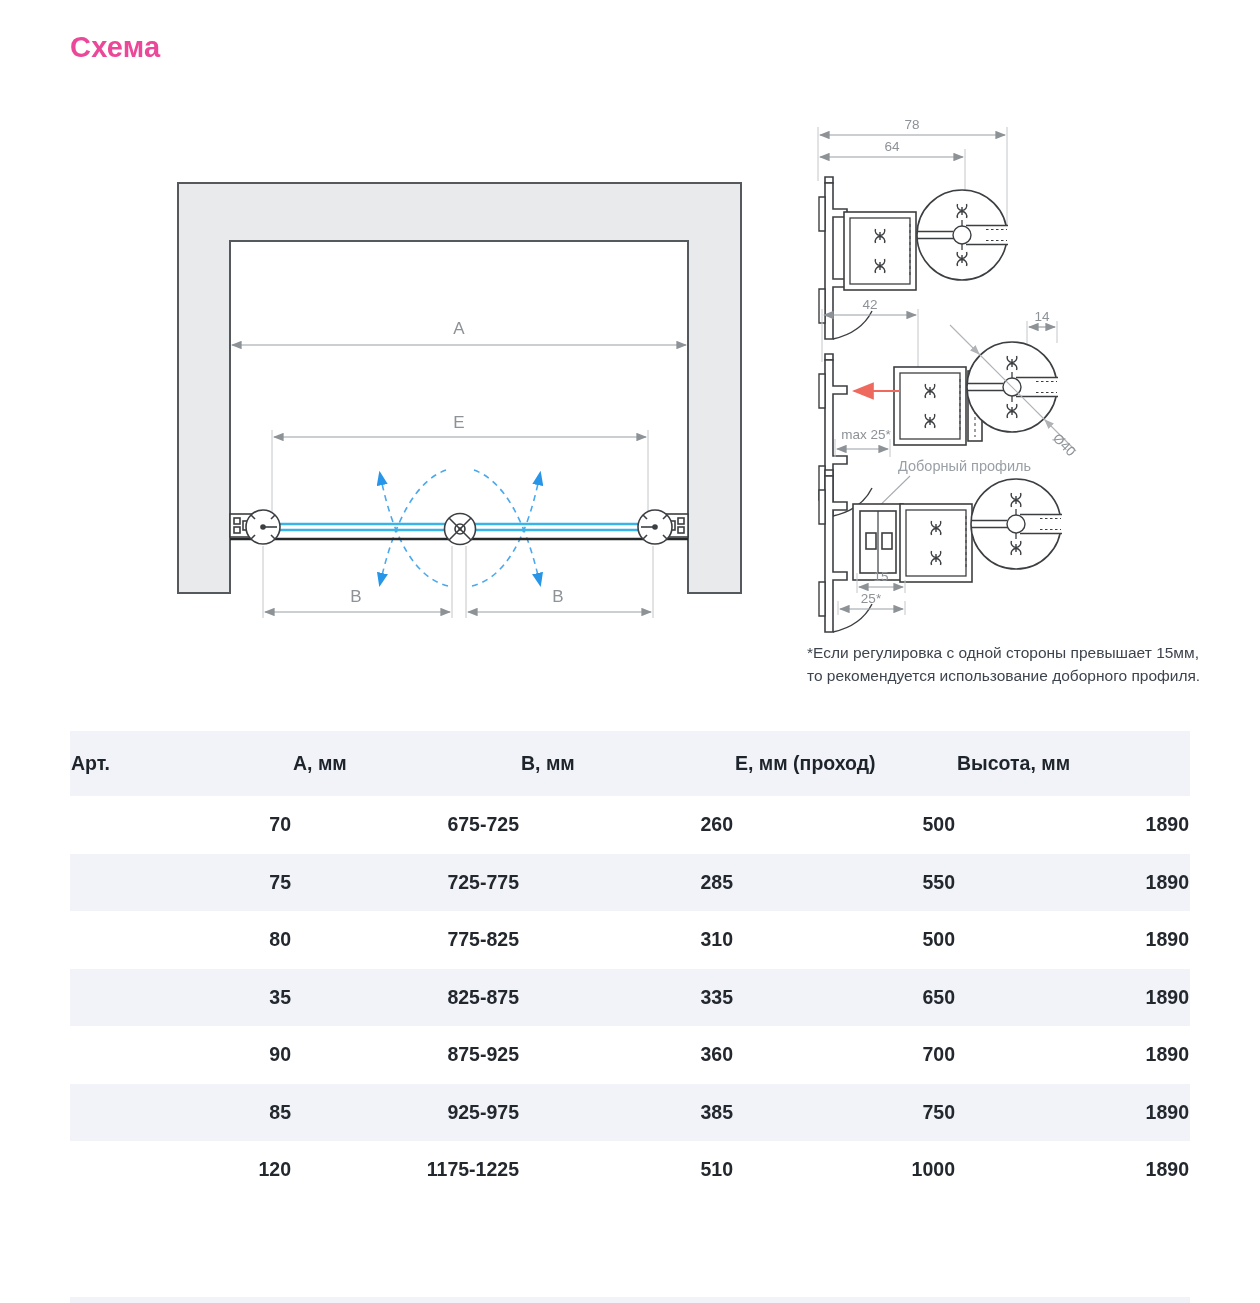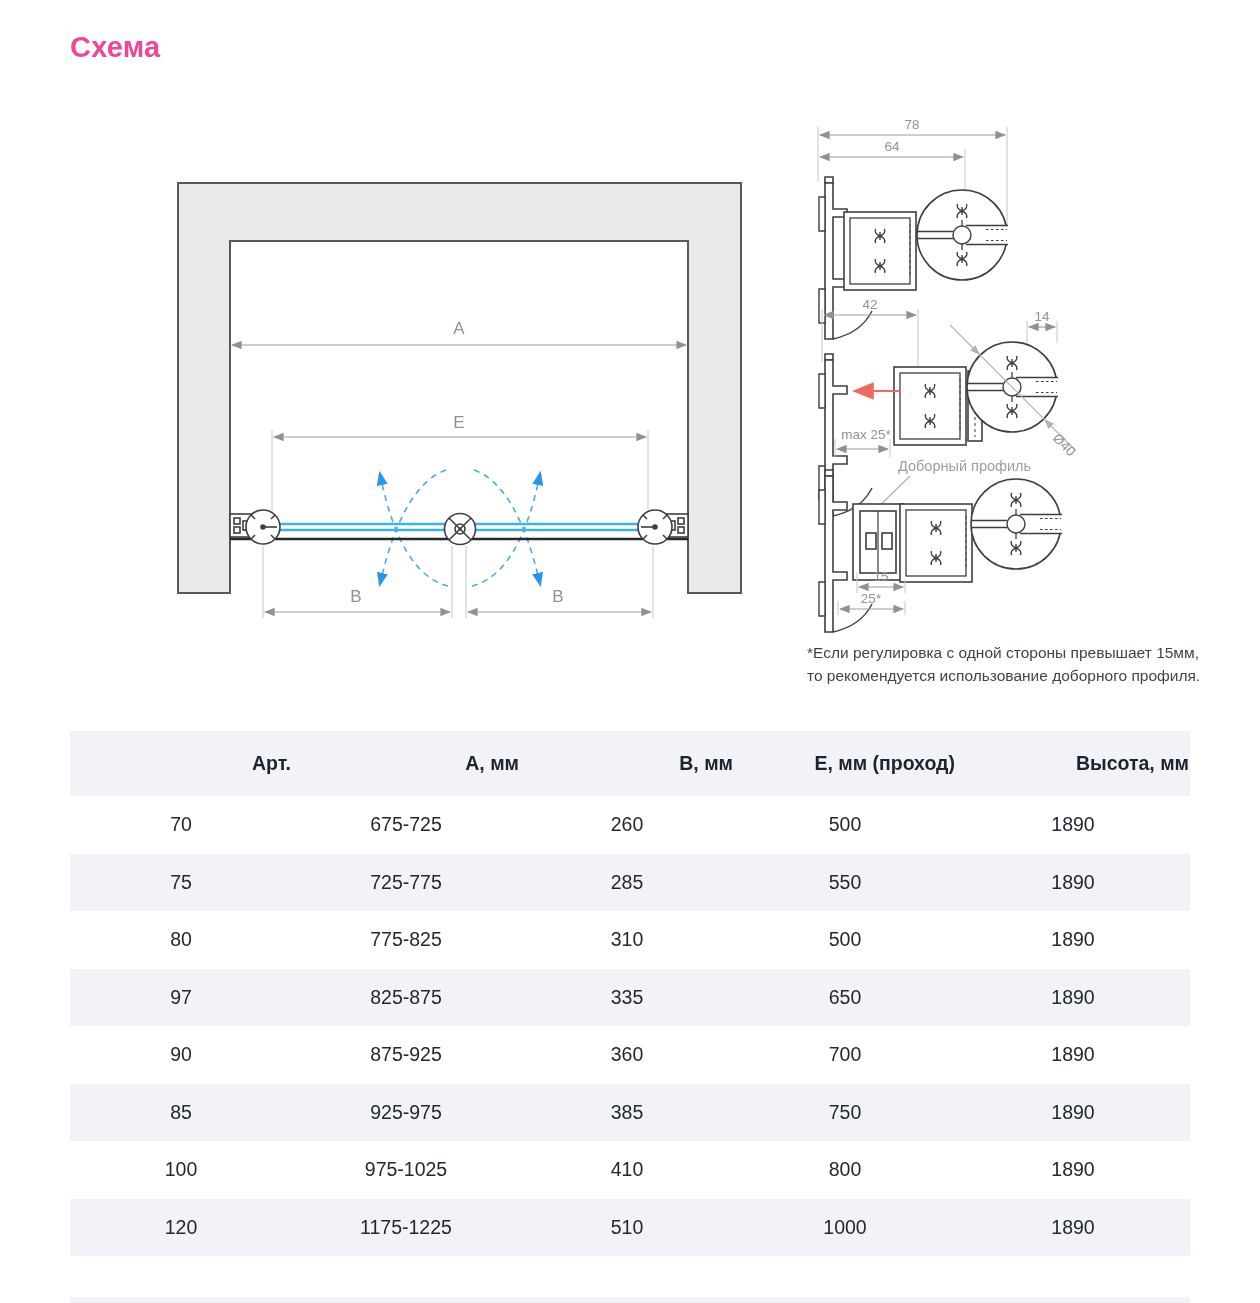--- a/index.html
+++ b/index.html
@@ -4,22 +4,22 @@
 <style>
   html,body{margin:0;padding:0;background:#fff;}
   body{font-family:"Liberation Sans","DejaVu Sans",sans-serif;}
   .page{position:relative;width:1260px;height:1303px;background:#fff;overflow:hidden;}
   .page-title{position:absolute;left:70px;top:12px;font-size:29px;font-weight:700;color:#ec4899;letter-spacing:.2px;}
   .main-diagram{position:absolute;left:150px;top:140px;}
   .profile-diagrams{position:absolute;left:800px;top:115px;}
   svg{font-family:"Liberation Sans","DejaVu Sans",sans-serif;}
   .footnote{position:absolute;left:807px;top:641px;width:440px;font-size:15.5px;line-height:23px;color:#3e444d;}
   .data-table{position:absolute;left:70px;top:731px;width:1120px;border-collapse:collapse;font-size:19.5px;color:#23282f;table-layout:fixed;}
-  .data-table th{background:#f2f3f8;height:63px;font-weight:600;text-align:right;font-size:19.5px;color:#1e242b;}
-  .data-table td{height:55.5px;text-align:center;font-weight:400;}
+  .data-table th{background:#f2f3f8;height:63px;font-weight:600;text-align:left;font-size:19.5px;color:#1e242b;}
+  .data-table td{height:55.5px;text-align:right;font-weight:700;}
   .data-table tbody tr:nth-child(even) td{background:#f2f3f9;}
   .next-row-strip{position:absolute;left:70px;top:1297px;width:1120px;height:6px;background:#f2f3f9;}
   .dim-line{stroke:#9aa0a6;stroke-width:1.2;}
   .ext-line{stroke:#c3c6ca;stroke-width:1;}
   .dim-label{fill:#8d9297;}
   .pro{stroke:#3c3f42;stroke-width:1.6;fill:#fff;}
   .proline{stroke:#3c3f42;stroke-width:1.6;fill:none;}
   .arc{stroke:#49a8ee;stroke-width:1.6;fill:none;stroke-dasharray:6 5;}
 </style>
 </head>
@@ -280,48 +280,41 @@
           <td>1890</td>
         </tr>
         <tr>
           <td>80</td>
           <td>775-825</td>
           <td>310</td>
           <td>500</td>
           <td>1890</td>
         </tr>
         <tr>
-          <td>97</td>
+          <td>35</td>
           <td>825-875</td>
           <td>335</td>
           <td>650</td>
           <td>1890</td>
         </tr>
         <tr>
           <td>90</td>
           <td>875-925</td>
           <td>360</td>
           <td>700</td>
           <td>1890</td>
         </tr>
         <tr>
           <td>85</td>
           <td>925-975</td>
           <td>385</td>
           <td>750</td>
           <td>1890</td>
         </tr>
         <tr>
-          <td>100</td>
-          <td>975-1025</td>
-          <td>410</td>
-          <td>800</td>
-          <td>1890</td>
-        </tr>
-        <tr>
           <td>120</td>
           <td>1175-1225</td>
           <td>510</td>
           <td>1000</td>
           <td>1890</td>
         </tr>
       </tbody>
   </table>
 
   <div class="next-row-strip"></div>

